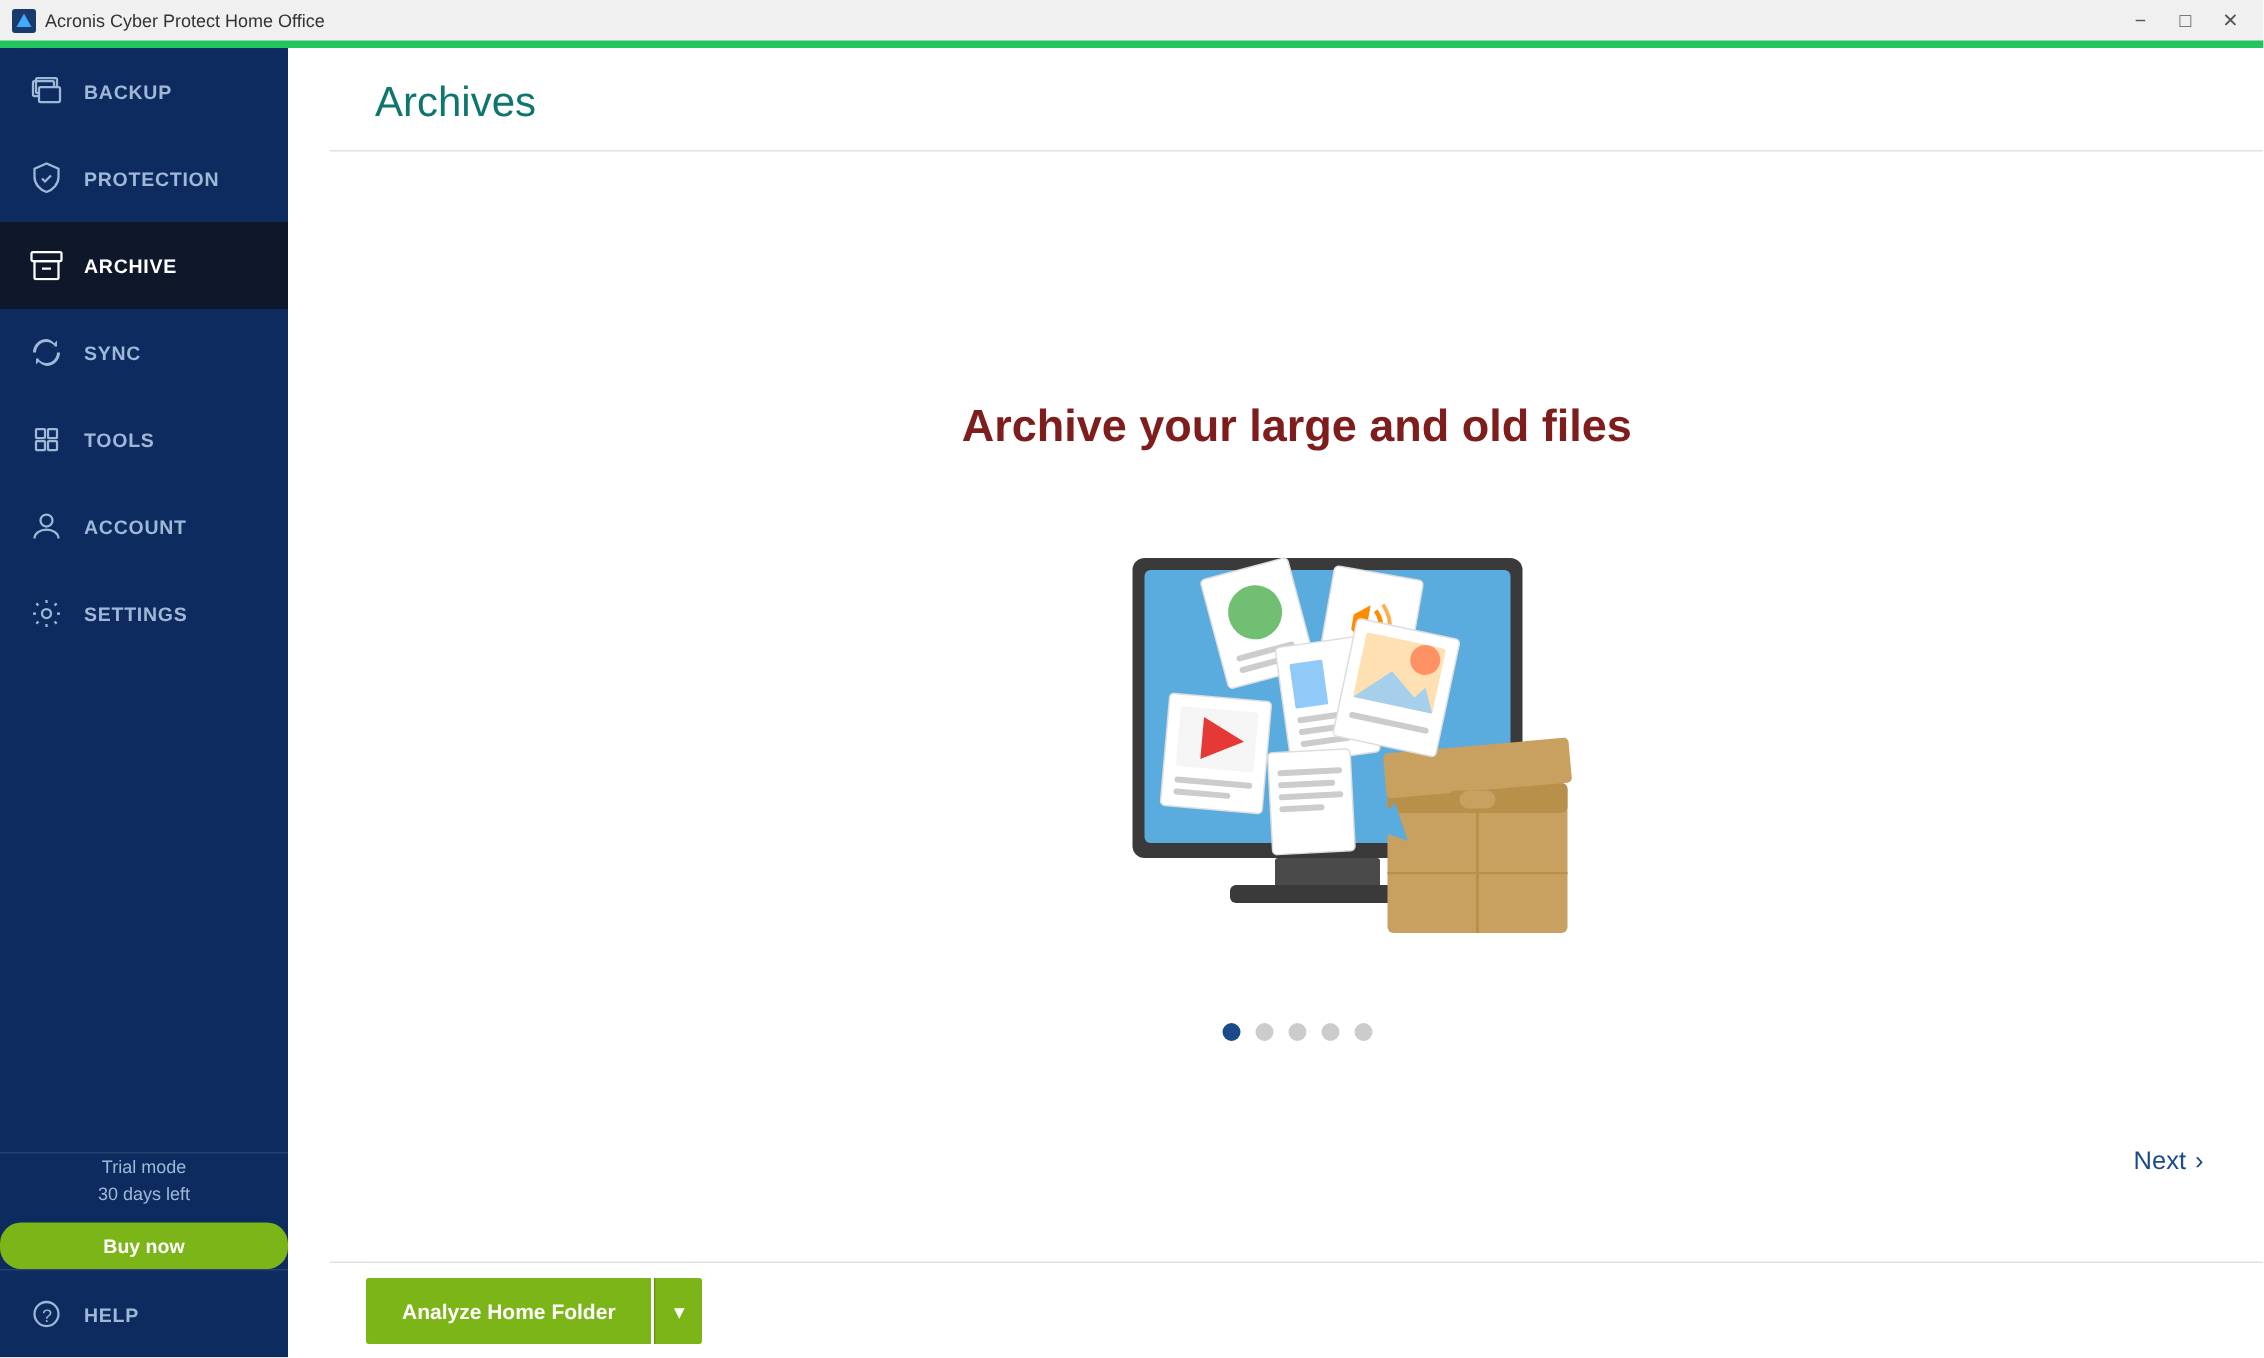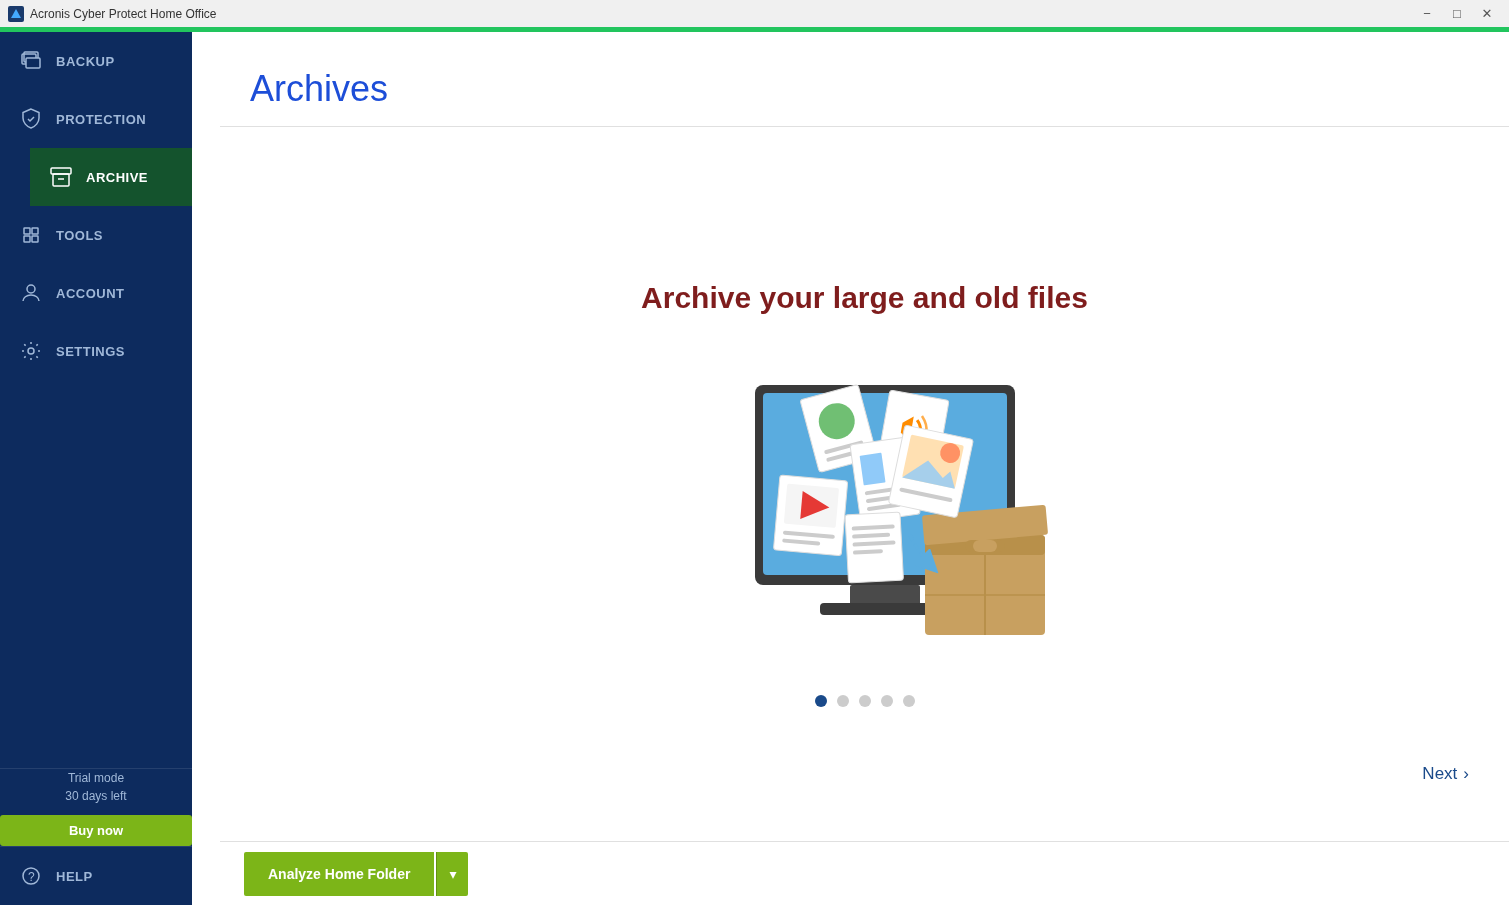--- a/index.html
+++ b/index.html
@@ -74,23 +74,22 @@
       display: flex;
       align-items: center;
       gap: 14px;
       padding: 18px 20px;
       color: #a0b8d8;
       cursor: pointer;
       text-decoration: none;
       transition: background 0.15s;
     }
     .sidebar-item.active {
-      background: #14532d;
+      background: #0f172a;
       color: #fff;
-      margin-left: 30px;
     }
     .sidebar-item-label {
       font-size: 13px;
       font-weight: 700;
       letter-spacing: 0.5px;
       color: inherit;
     }
     .sidebar-item.active .sidebar-item-label { color: #fff; }
     .sidebar-icon {
       width: 22px;
@@ -111,21 +110,21 @@
       font-size: 12px;
       line-height: 1.5;
       margin-bottom: 10px;
     }
     .buy-now-btn {
       width: 100%;
       padding: 8px 0;
       background: #7cb518;
       color: #fff;
       border: none;
-      border-radius: 3px;
+      border-radius: 14px;
       font-size: 13px;
       font-weight: 600;
       cursor: pointer;
     }
     .sidebar-help {
       display: flex;
       align-items: center;
       gap: 14px;
       padding: 18px 20px;
       color: #a0b8d8;
@@ -141,24 +140,23 @@
       background: #fff;
       overflow: hidden;
     }
 
     
     .page-header {
       padding: 20px 30px 16px;
       border-bottom: 1px solid #e0e0e0;
     }
     .page-title {
-      font-size: 36px;
+      font-size: 28px;
       font-weight: 400;
-      color: #1d4ed8;
-      margin-top: 16px;
+      color: #0f766e;
     }
 
     
     .page-body {
       flex: 1;
       display: flex;
       flex-direction: column;
       align-items: center;
       justify-content: center;
       padding: 20px 40px;
@@ -311,20 +309,29 @@
         <div class="sidebar-icon">
           <svg width="22" height="20" viewBox="0 0 22 20" fill="none">
             <rect x="1" y="1" width="20" height="6" rx="1" stroke="#fff" stroke-width="1.5" fill="none"></rect>
             <rect x="3" y="7" width="16" height="12" rx="1" stroke="#fff" stroke-width="1.5" fill="none"></rect>
             <line x1="8" y1="12" x2="14" y2="12" stroke="#fff" stroke-width="1.5"></line>
           </svg>
         </div>
         <span class="sidebar-item-label">ARCHIVE</span>
       </div>
 
+      <div class="sidebar-item">
+        <div class="sidebar-icon">
+          <svg width="22" height="22" viewBox="0 0 22 22" fill="none">
+            <path d="M4 11C4 7.13 7.13 4 11 4C13.3 4 15.34 5.1 16.63 6.8L14 7H18V3L16.23 4.77C14.62 3.07 12.43 2 11 2C6.03 2 2 6.03 2 11H4Z" fill="#a0b8d8"></path>
+            <path d="M18 11C18 14.87 14.87 18 11 18C8.7 18 6.66 16.9 5.37 15.2L8 15H4V19L5.77 17.23C7.38 18.93 9.57 20 11 20C15.97 20 20 15.97 20 11H18Z" fill="#a0b8d8"></path>
+          </svg>
+        </div>
+        <span class="sidebar-item-label">SYNC</span>
+      </div>
 
       <div class="sidebar-item">
         <div class="sidebar-icon">
           <svg width="22" height="22" viewBox="0 0 22 22" fill="none">
             <rect x="4" y="4" width="6" height="6" rx="0.5" stroke="#a0b8d8" stroke-width="1.5" fill="none"></rect>
             <rect x="12" y="4" width="6" height="6" rx="0.5" stroke="#a0b8d8" stroke-width="1.5" fill="none"></rect>
             <rect x="4" y="12" width="6" height="6" rx="0.5" stroke="#a0b8d8" stroke-width="1.5" fill="none"></rect>
             <rect x="12" y="12" width="6" height="6" rx="0.5" stroke="#a0b8d8" stroke-width="1.5" fill="none"></rect>
           </svg>
         </div>

